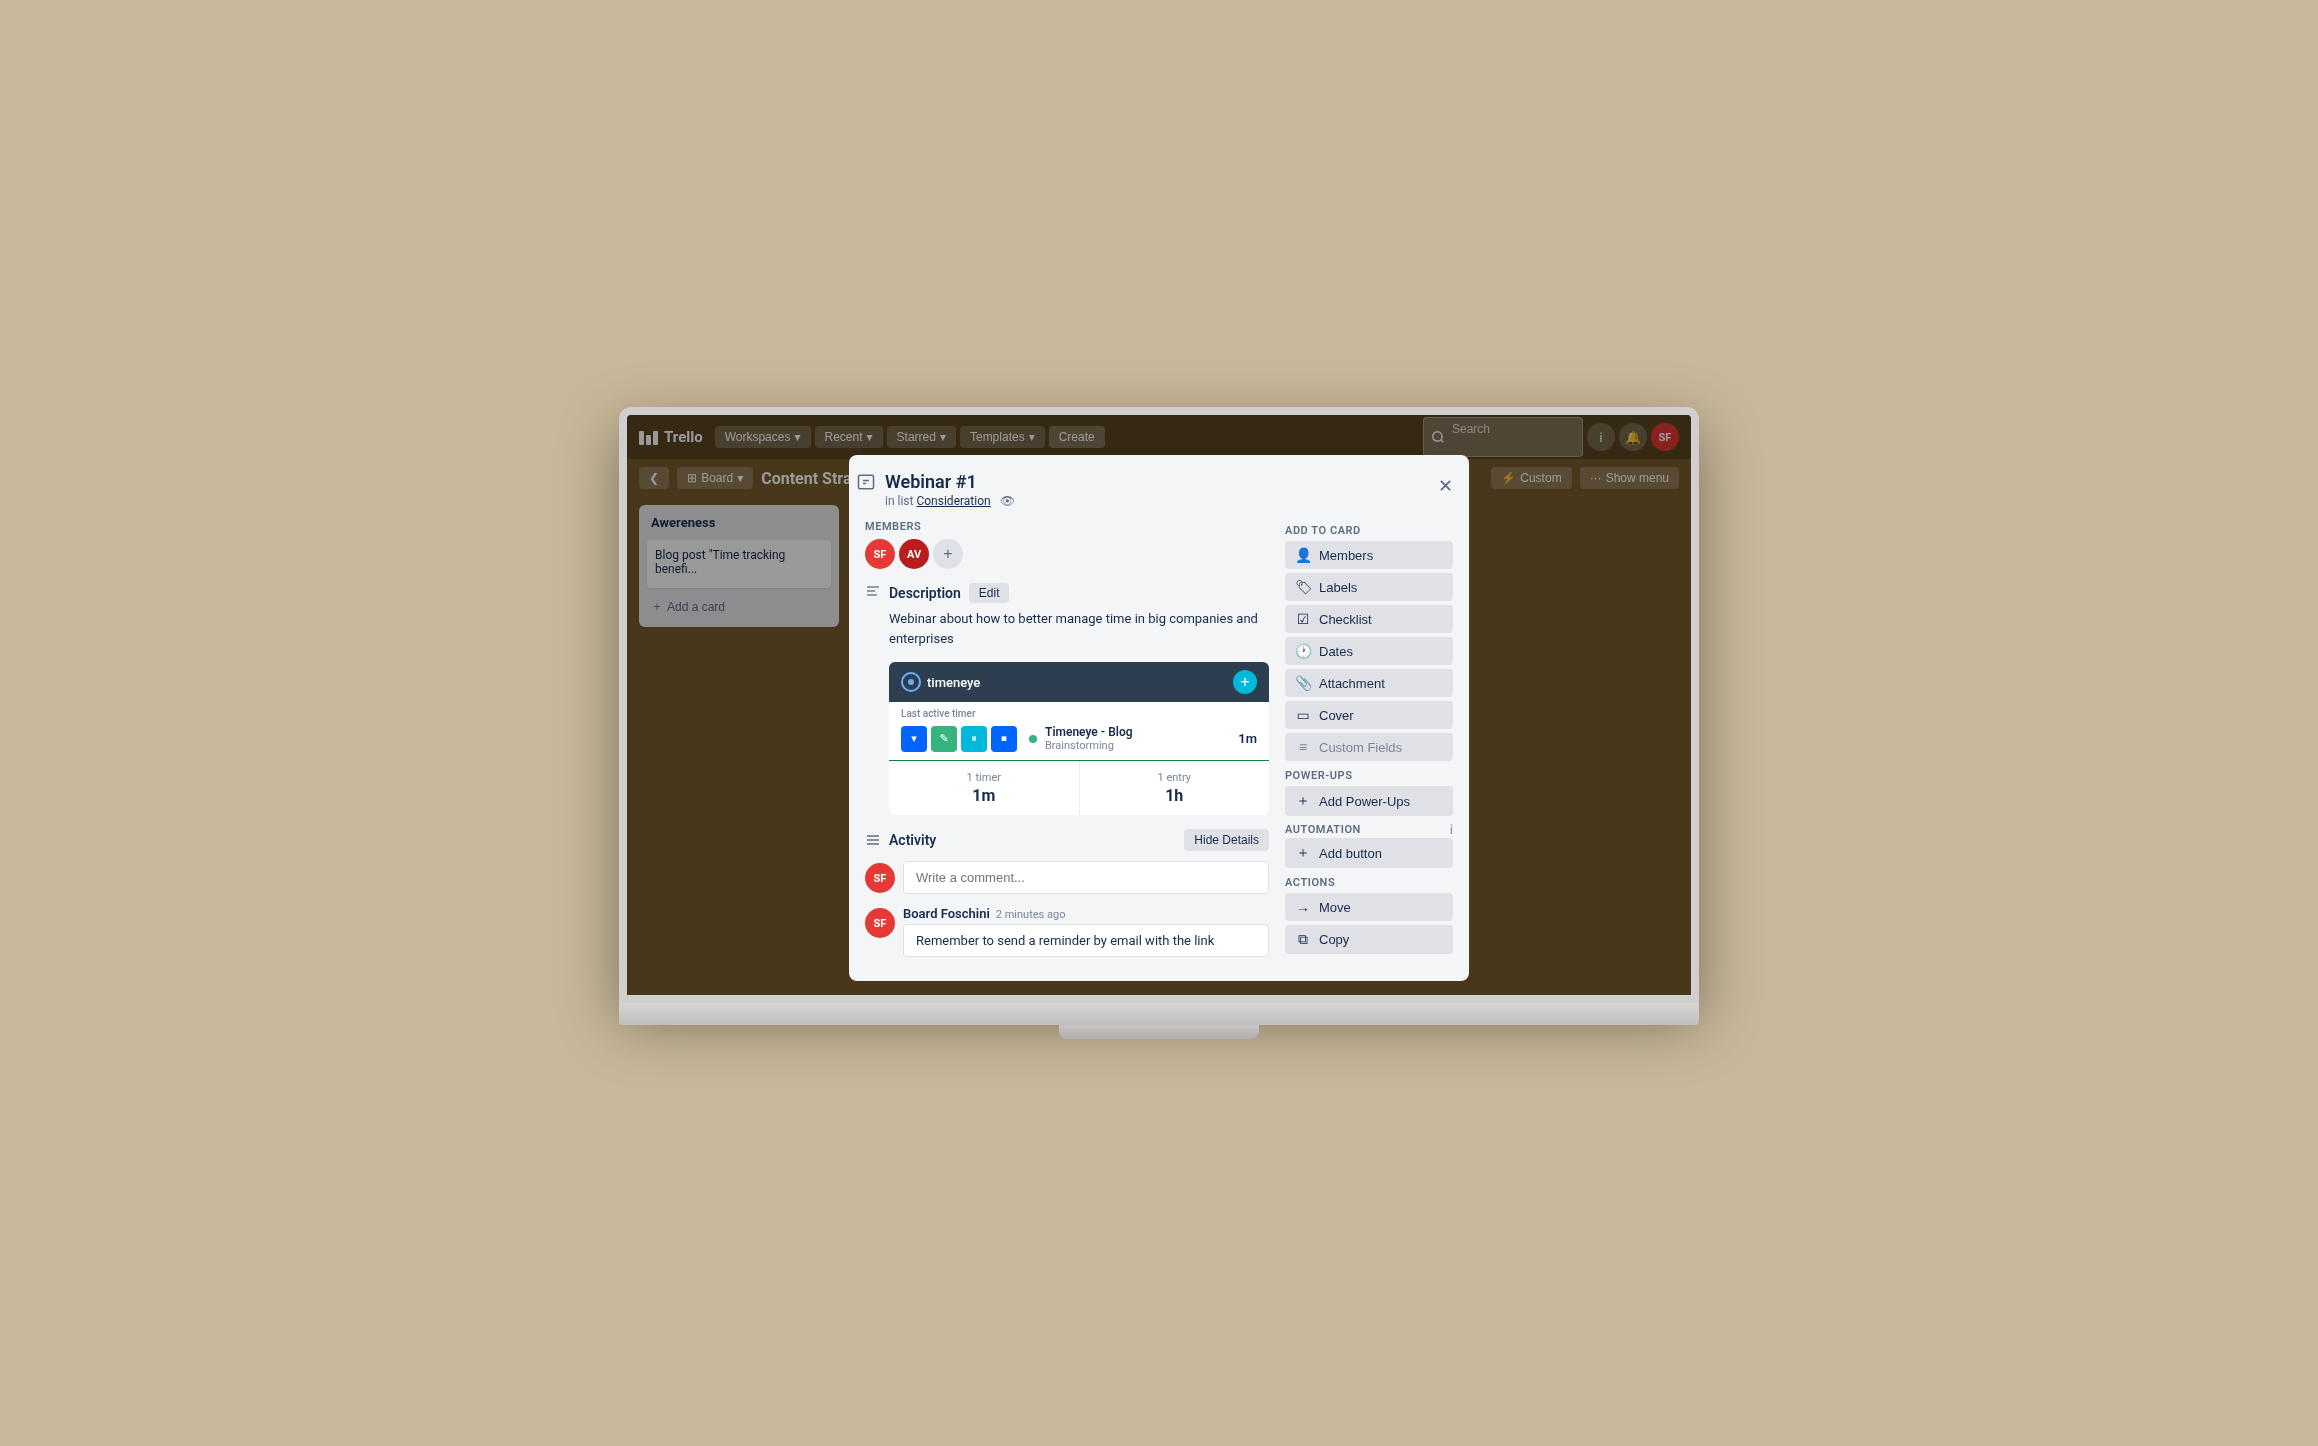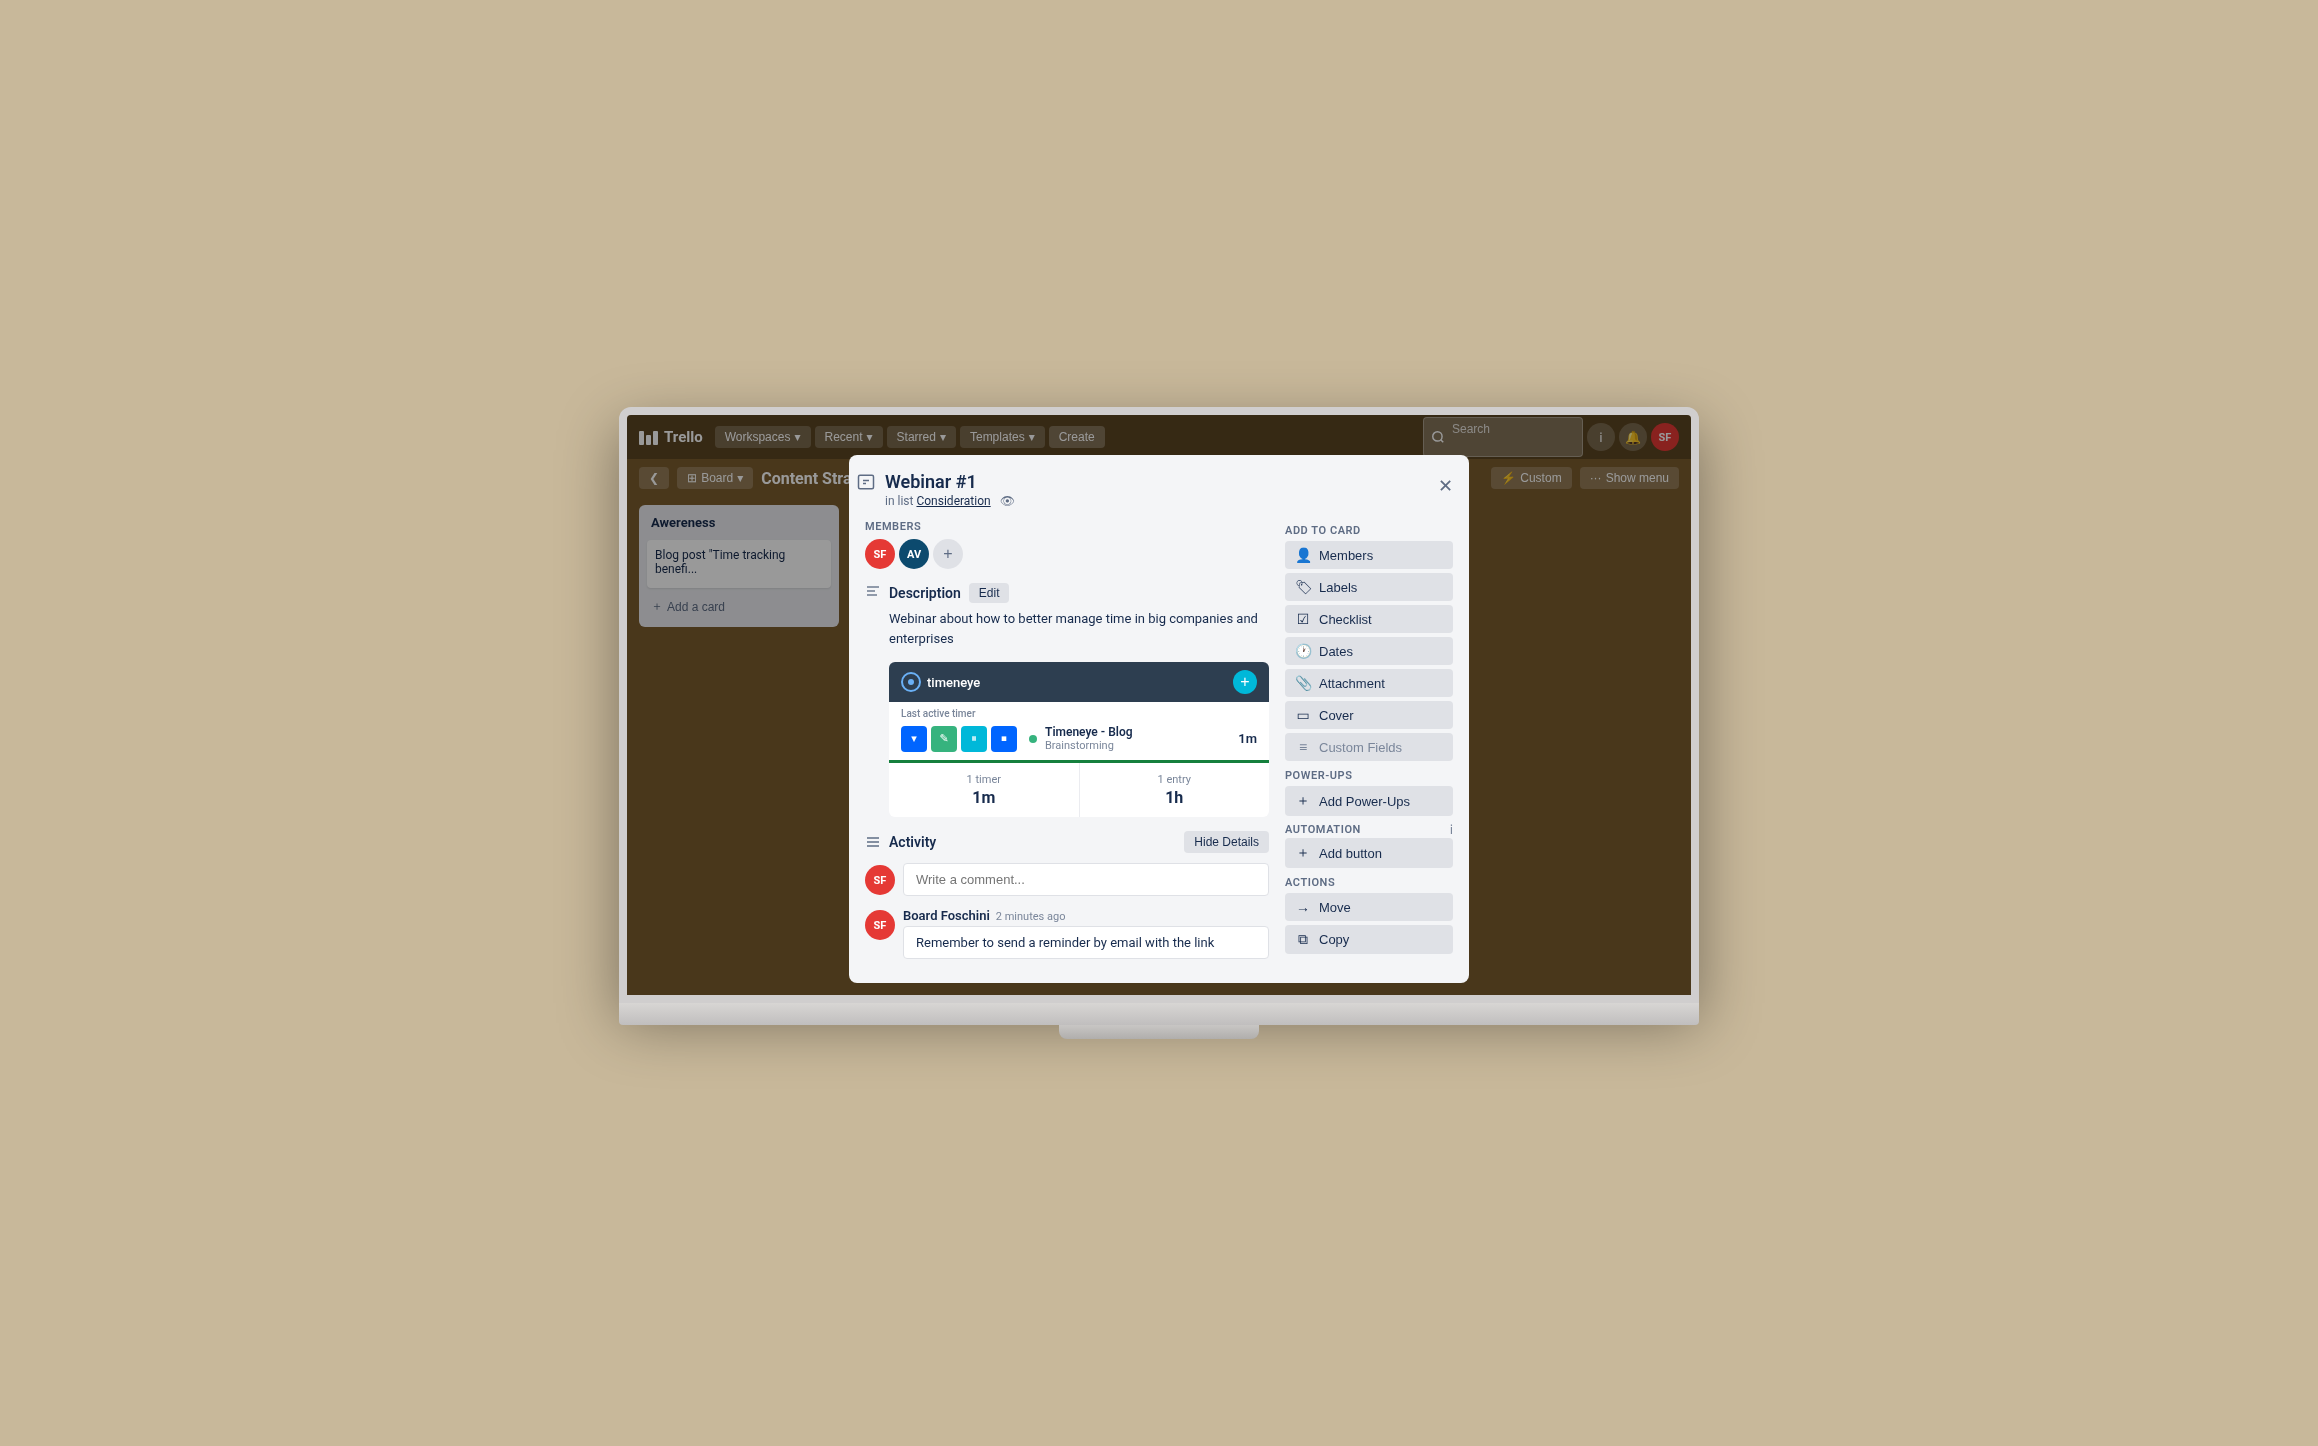--- a/index.html
+++ b/index.html
@@ -496,21 +496,21 @@
       color: #7a869a;
     }
     .timer-duration {
       font-size: 13px;
       font-weight: 600;
       color: #172b4d;
       margin-left: auto;
     }
     .timeneye-stats {
       display: flex;
-      border-top: 3px solid #15803d;
+      border-top: 1px solid #15803d;
     }
     .timeneye-stat {
       flex: 1;
       padding: 10px 12px;
       text-align: center;
     }
     .timeneye-stat:not(:last-child) {
       border-right: 1px solid #ebecf0;
     }
     .stat-label {
@@ -769,21 +769,21 @@
             </div>
             <button class="modal-close">✕</button>
           </div>
 
           <div class="modal-body">
             <div class="modal-main">
 
               <div class="section-label">Members</div>
               <div class="members-row">
                 <div class="member-avatar" style="background:#e53935;">SF</div>
-                <div class="member-avatar" style="background:#0c4a6e;">AV</div>
+                <div class="member-avatar" style="background:#b91c1c;">AV</div>
                 <button class="add-member-btn">+</button>
               </div>
 
               <div class="desc-header">
                 <div class="desc-icon">
                   <svg width="16" height="16" viewBox="0 0 24 24" fill="none" stroke="currentColor" stroke-width="2">
                     <line x1="3" y1="6" x2="21" y2="6"></line>
                       <line x1="3" y1="12" x2="15" y2="12"></line>
                       <line x1="3" y1="18" x2="18" y2="18"></line>
                   </svg>

